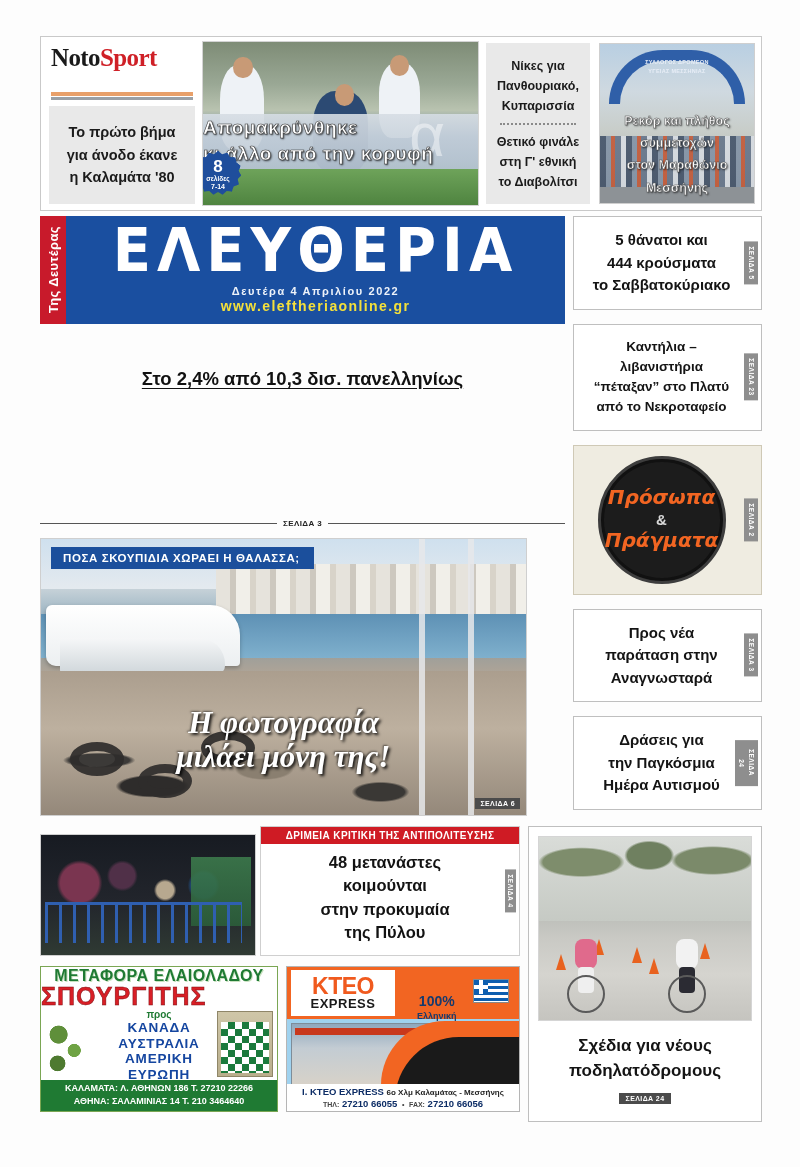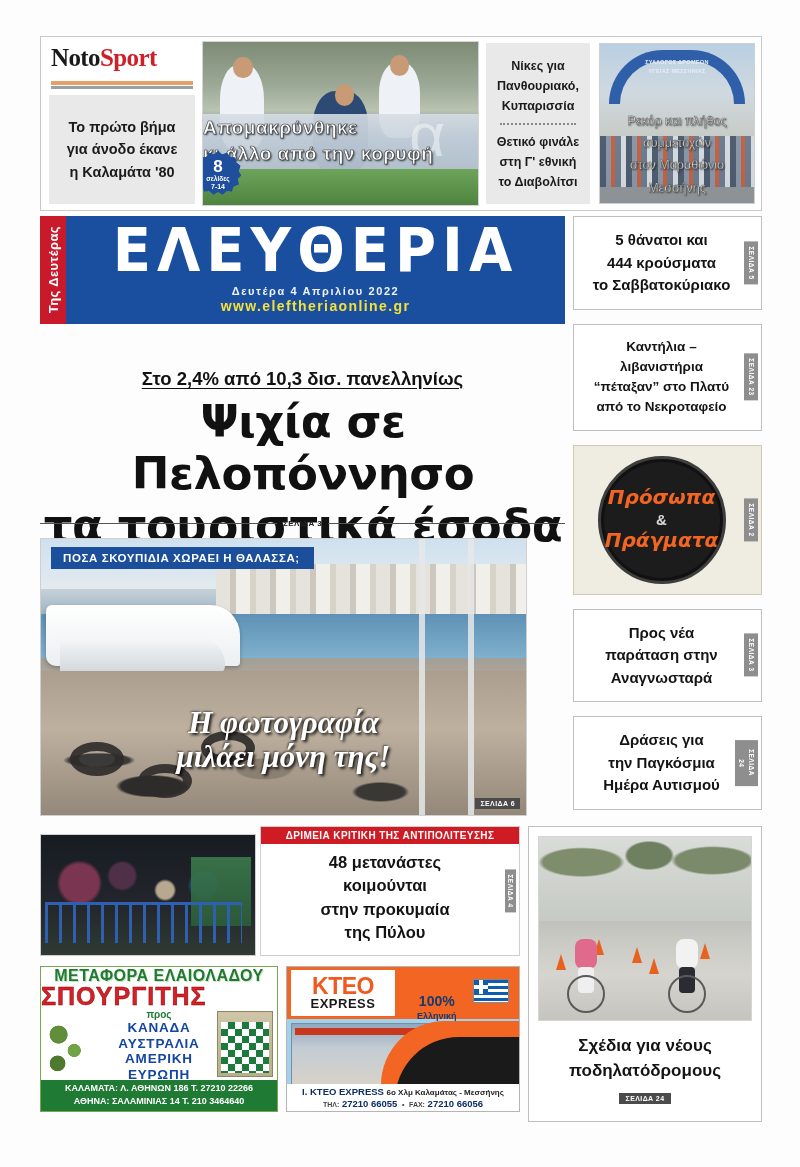--- a/index.html
+++ b/index.html
@@ -29,21 +29,21 @@
   }
   .ns-col {
     width: 152px;
     display: flex; flex-direction: column;
   }
   .ns-logo {
     font-family: "Liberation Serif", serif;
     font-weight: bold;
     font-size: 25px;
     letter-spacing: -0.6px;
-    padding: 3px 0 8px 6px;
+    padding: 3px 0 19px 6px;
     white-space: nowrap;
   }
   .ns-logo .noto { color: #1a1a1a; }
   .ns-logo .sport { color: #cf2027; }
   .ns-rule { height: 4px; background: #e8a06a; margin: 1px 4px 0 6px; }
   .ns-rule2 { height: 3px; background: #9aa0a6; margin: 1px 4px 4px 6px; }
   .ns-box {
     flex: 1;
     background: #e9e9e9;
     margin: 2px 2px 2px 4px;
@@ -164,21 +164,21 @@
     background: repeating-linear-gradient(90deg,
       #3b4b63 0 6px, #7e8fa4 6px 11px, #c3522f 11px 15px, #5f6f86 15px 21px, #d8dde4 21px 26px);
     opacity: .85;
   }
   .ns-photo2 .road {
     position: absolute; left:0; right:0; bottom:0; height: 10%;
     background: #8d9296;
   }
   .ns-cap2 {
     position: absolute; left: 2px; right: 2px;
-    text-align: center; font-weight: normal; color: #fff;
+    text-align: center; font-weight: bold; color: #fff;
     -webkit-text-stroke: .5px #555;
     text-shadow: 1px 1px 2px rgba(0,0,0,.7);
     font-size: 12.5px; line-height: 1.25;
   }
 
   
   .masthead-wrap {
     position: absolute;
     left: 40px; top: 216px;
     width: 525px;
@@ -669,24 +669,20 @@
       </div>
       <div class="mh-main">
         <div class="mh-title">ΕΛΕΥΘΕΡΙΑ</div>
         <div class="mh-date">Δευτέρα 4 Απριλίου 2022</div>
         <div class="mh-url">www.eleftheriaonline.gr</div>
       </div>
     </div>
   </div>
 
   <div class="kicker">Στο 2,4% από 10,3 δισ. πανελληνίως</div>
-  <div class="headline">
-    <div>Ψιχία σε Πελοπόννησο</div>
-    <div>τα τουριστικά έσοδα</div>
-  </div>
   <div class="page-rule">
     <div class="ln"></div>
     <div class="lbl">ΣΕΛΙΔΑ 3</div>
     <div class="ln"></div>
   </div>
 
   <div class="bigphoto">
     <div class="bp-sky"></div>
     <div class="bp-town"></div>
     <div class="bp-water"></div>

